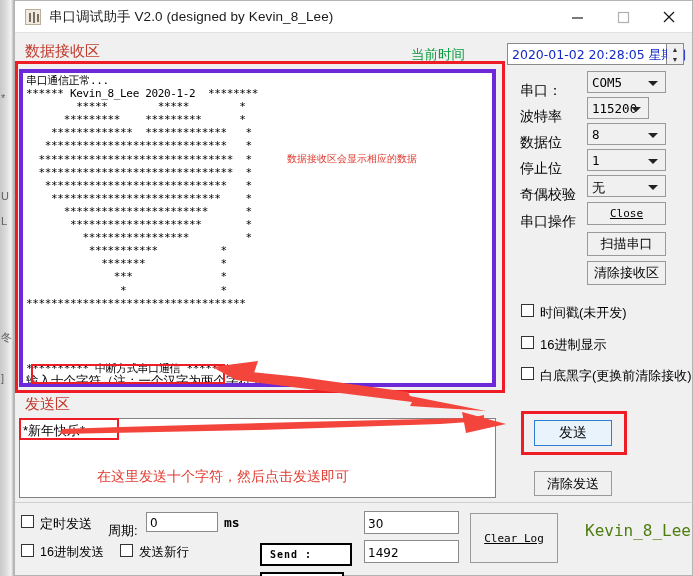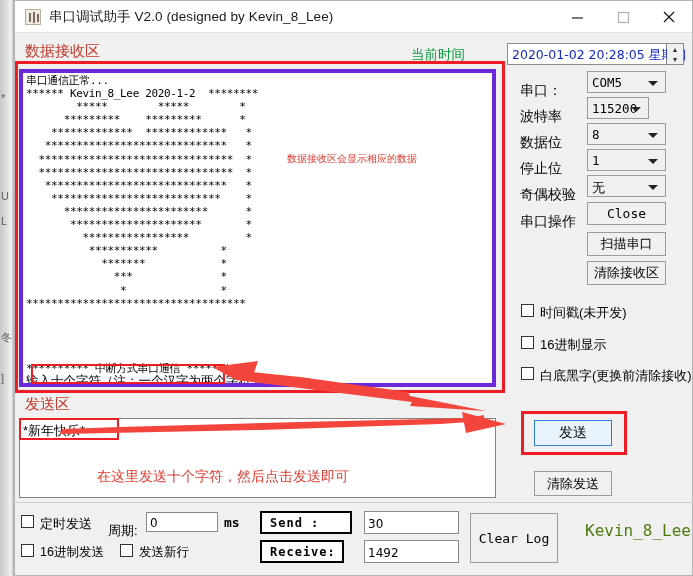--- a/index.html
+++ b/index.html
@@ -246,21 +246,21 @@
     position: absolute;
     background: #f0f0f0;
     border: 1px solid #9a9a9a;
     box-sizing: border-box;
     display: flex; align-items: center; justify-content: center;
     font-size: 13px;
     color: #000;
     cursor: default;
     white-space: nowrap;
   }
-  .btn.mono { font-family: "DejaVu Sans Mono", monospace; font-size: 13px; }
+  .btn.mono { font-family: "DejaVu Sans Mono", monospace; font-size: 11px; text-decoration: underline; }
 
   
   .cbrow {
     position: absolute;
     display: flex;
     align-items: flex-start;
     white-space: nowrap;
   }
   .cbox {
     width: 13px; height: 13px;
@@ -290,24 +290,25 @@
     font-family: "DejaVu Sans", sans-serif;
   }
   .stat-btn {
     position: absolute;
     background: #ffffff;
     border: 2px solid #000;
     box-sizing: border-box;
     display: flex; align-items: center;
     padding-left: 8px;
     font-family: "DejaVu Sans Mono", monospace;
-    font-size: 12px;
+    font-size: 10px;
     font-weight: bold;
     color: #000;
     letter-spacing: 1px;
+    margin-top: 32px;
   }
   .sig {
     position: absolute;
     left: 570px; top: 520px;
     font-family: "DejaVu Sans Mono", monospace;
     font-size: 16px;
     color: #4d7c0f;
     white-space: nowrap;
   }
   .ms-lbl {

